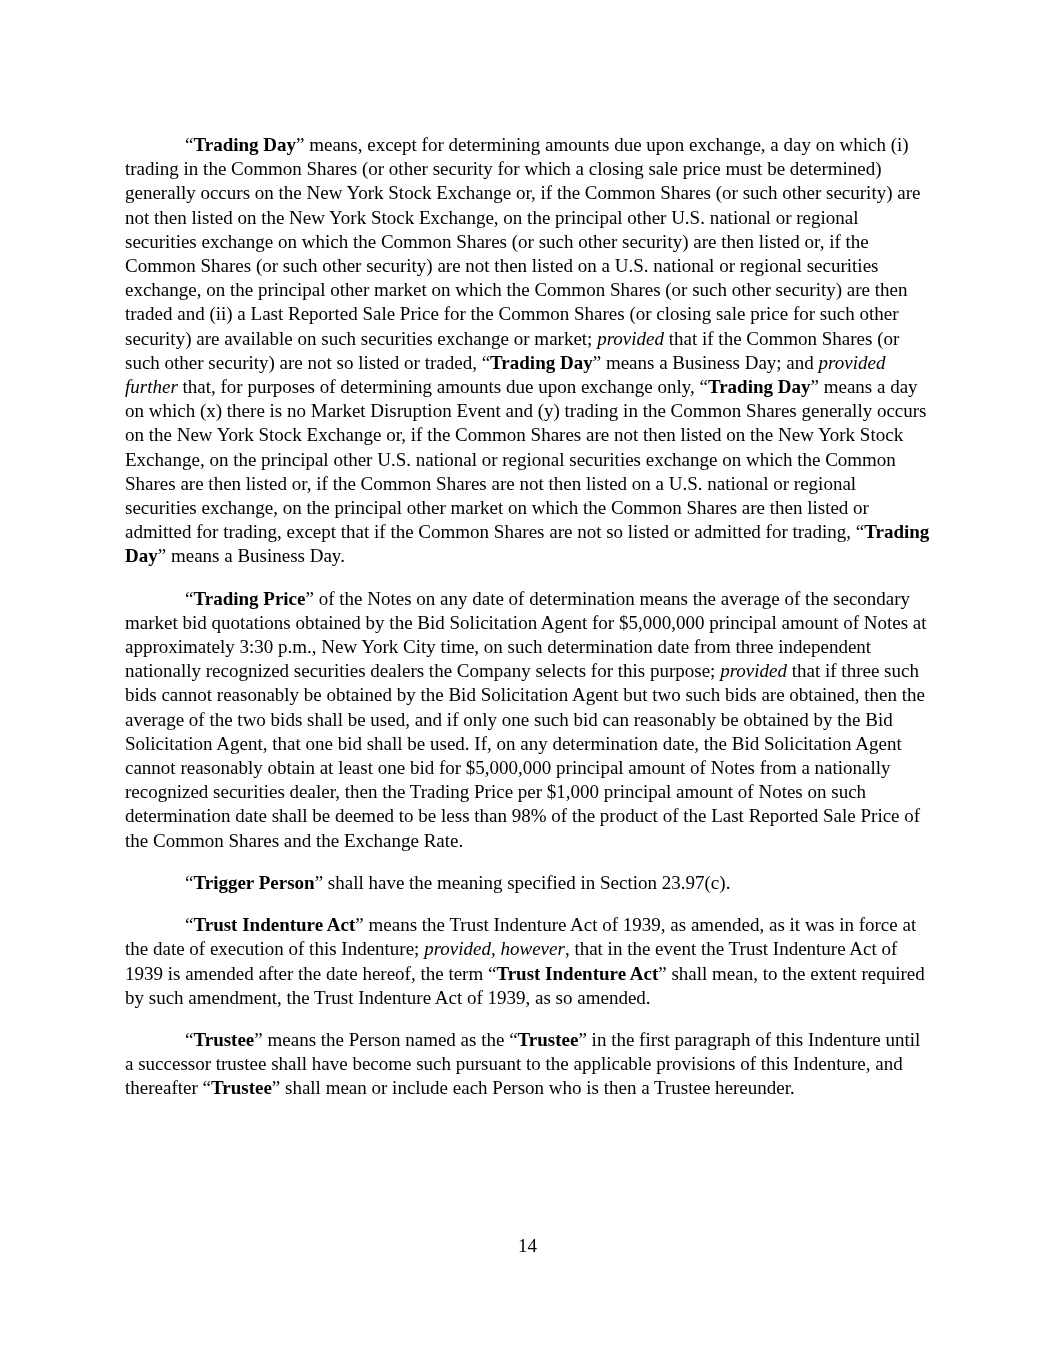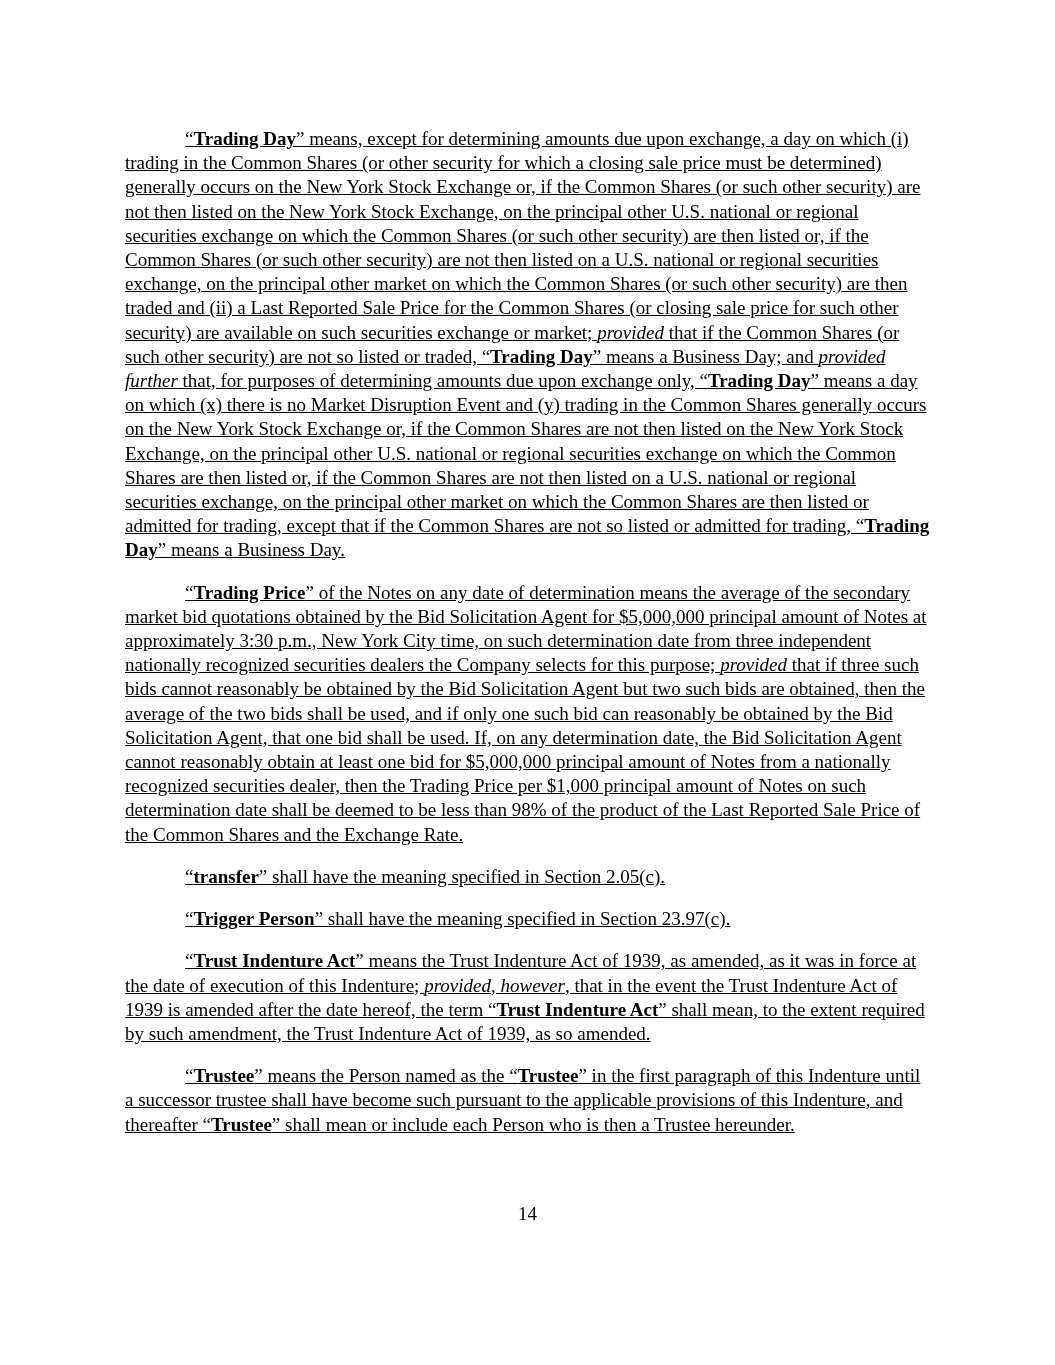--- a/index.html
+++ b/index.html
@@ -19,43 +19,41 @@
   .content {
     position: absolute;
     left: 125px;
     top: 127px;
     width: 806px;
     font-size: 19px;
     line-height: 24.2px;
     text-align: left;
   }
   .content p {
-    margin: 0 0 18px 0;
+    margin: 6px 0 18px 0;
     text-indent: 60px;
-    text-decoration: underline;
   }
   .run-n { font-weight: normal; font-style: normal; }
   .run-b { font-weight: bold; font-style: normal; }
   .run-i { font-style: italic; font-weight: normal; }
   .page-number {
     position: absolute;
-    top: 1202px;
+    top: 1234px;
     left: 0;
     width: 100%;
     text-align: center;
     font-size: 19px;
     line-height: 24px;
   }
 </style>
 </head>
 <body>
 
 <div class="page">
   <div class="content">
     <p><span class="run-n">“</span><span class="run-b">Trading Day</span><span class="run-n">” means, except for determining amounts due upon exchange, a day on which (i) trading in the Common Shares (or other security for which a closing sale price must be determined) generally occurs on the New York Stock Exchange or, if the Common Shares (or such other security) are not then listed on the New York Stock Exchange, on the principal other U.S. national or regional securities exchange on which the Common Shares (or such other security) are then listed or, if the Common Shares (or such other security) are not then listed on a U.S. national or regional securities exchange, on the principal other market on which the Common Shares (or such other security) are then traded and (ii) a Last Reported Sale Price for the Common Shares (or closing sale price for such other security) are available on such securities exchange or market; </span><span class="run-i">provided</span><span class="run-n"> that if the Common Shares (or such other security) are not so listed or traded, “</span><span class="run-b">Trading Day</span><span class="run-n">” means a Business Day; and </span><span class="run-i">provided further</span><span class="run-n"> that, for purposes of determining amounts due upon exchange only, “</span><span class="run-b">Trading Day</span><span class="run-n">” means a day on which (x) there is no Market Disruption Event and (y) trading in the Common Shares generally occurs on the New York Stock Exchange or, if the Common Shares are not then listed on the New York Stock Exchange, on the principal other U.S. national or regional securities exchange on which the Common Shares are then listed or, if the Common Shares are not then listed on a U.S. national or regional securities exchange, on the principal other market on which the Common Shares are then listed or admitted for trading, except that if the Common Shares are not so listed or admitted for trading, “</span><span class="run-b">Trading Day</span><span class="run-n">” means a Business Day.</span></p>
     <p><span class="run-n">“</span><span class="run-b">Trading Price</span><span class="run-n">” of the Notes on any date of determination means the average of the secondary market bid quotations obtained by the Bid Solicitation Agent for $5,000,000 principal amount of Notes at approximately 3:30 p.m., New York City time, on such determination date from three independent nationally recognized securities dealers the Company selects for this purpose; </span><span class="run-i">provided</span><span class="run-n"> that if three such bids cannot reasonably be obtained by the Bid Solicitation Agent but two such bids are obtained, then the average of the two bids shall be used, and if only one such bid can reasonably be obtained by the Bid Solicitation Agent, that one bid shall be used. If, on any determination date, the Bid Solicitation Agent cannot reasonably obtain at least one bid for $5,000,000 principal amount of Notes from a nationally recognized securities dealer, then the Trading Price per $1,000 principal amount of Notes on such determination date shall be deemed to be less than 98% of the product of the Last Reported Sale Price of the Common Shares and the Exchange Rate.</span></p>
-    <p><span class="run-n">“</span><span class="run-b">transfer</span><span class="run-n">” shall have the meaning specified in Section 2.05(c).</span></p>
     <p><span class="run-n">“</span><span class="run-b">Trigger Person</span><span class="run-n">” shall have the meaning specified in Section 23.97(c).</span></p>
     <p><span class="run-n">“</span><span class="run-b">Trust Indenture Act</span><span class="run-n">” means the Trust Indenture Act of 1939, as amended, as it was in force at the date of execution of this Indenture; </span><span class="run-i">provided</span><span class="run-n">, </span><span class="run-i">however</span><span class="run-n">, that in the event the Trust Indenture Act of 1939 is amended after the date hereof, the term “</span><span class="run-b">Trust Indenture Act</span><span class="run-n">” shall mean, to the extent required by such amendment, the Trust Indenture Act of 1939, as so amended.</span></p>
     <p><span class="run-n">“</span><span class="run-b">Trustee</span><span class="run-n">” means the Person named as the “</span><span class="run-b">Trustee</span><span class="run-n">” in the first paragraph of this Indenture until a successor trustee shall have become such pursuant to the applicable provisions of this Indenture, and thereafter “</span><span class="run-b">Trustee</span><span class="run-n">” shall mean or include each Person who is then a Trustee hereunder.</span></p>
   </div>
   <div class="page-number">14</div>
 </div>
 
 </body></html>

